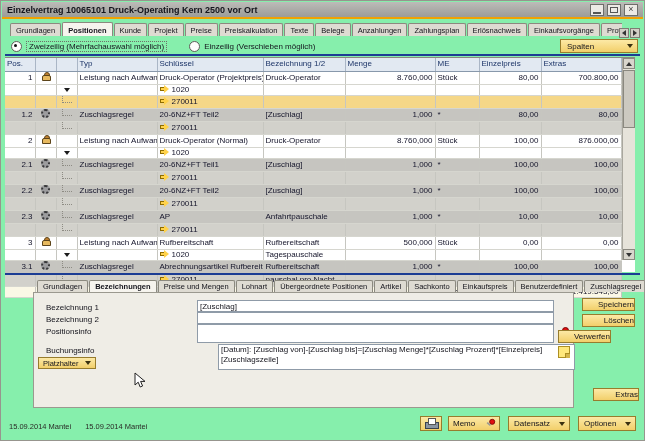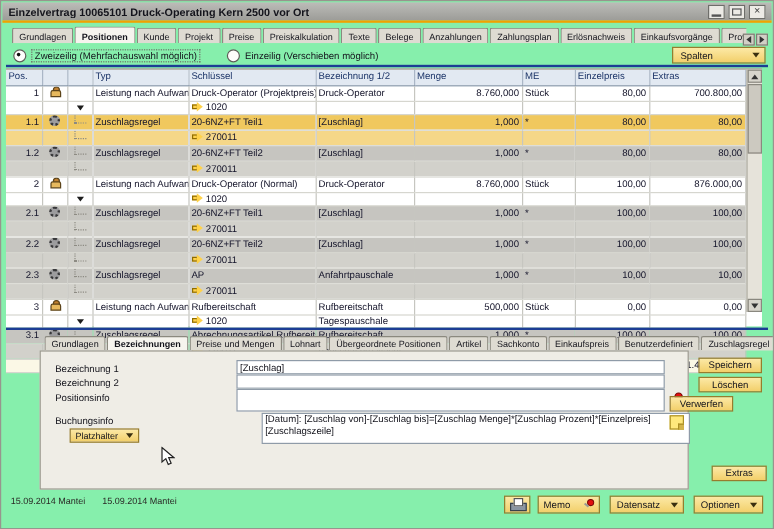--- a/index.html
+++ b/index.html
@@ -80,24 +80,24 @@
   .flabel{position:absolute;left:12px;font-size:8px;color:#14141c;white-space:nowrap}
   .finput{position:absolute;left:163px;width:357px;height:12px;border:1px solid #8f9ba8;background:#ffffff;
           font-family:inherit;font-size:8px;color:#14141c;padding:0 2px;box-sizing:border-box}
   .farea{position:absolute;left:163px;width:357px;border:1px solid #8f9ba8;background:#ffffff;
          font-family:inherit;font-size:8px;color:#14141c;padding:0 2px;box-sizing:border-box;resize:none;overflow:hidden;line-height:10px}
   .pin{position:relative;display:inline-block;width:9px;height:11px}
   .pin::before{content:'';position:absolute;left:3px;top:0;width:5px;height:5px;border-radius:50%;background:#e01010;border:1px solid #7a0606}
   .pin::after{content:'';position:absolute;left:0px;top:5px;width:5px;height:2px;background:#9a9a94;transform:rotate(40deg)}
   .noteicon{position:relative;display:inline-block;width:10px;height:10px;background:#ffe87c;border:1px solid #ac8f24}
   .noteicon::after{content:'';position:absolute;right:-1px;bottom:-1px;width:4px;height:4px;background:#d3b44a;border-left:1px solid #ac8f24;border-top:1px solid #ac8f24}
-  .ddph{position:absolute;left:24px;width:58px;height:12px;padding-left:4px;font-size:7.5px}
-  .sidebtn{position:absolute;width:53px;height:13px;justify-content:center;font-size:8px}
-  
-  .statusbar{position:absolute;left:0;right:0;top:412px;height:18px;display:flex;align-items:flex-start;padding:0 8px;box-sizing:border-box}
+  .ddph{position:absolute;left:4px;width:58px;height:12px;padding-left:4px;font-size:7.5px}
+  .sidebtn{position:absolute;width:53px;height:13px;justify-content:flex-end;font-size:8px}
+  
+  .statusbar{position:absolute;left:0;right:0;top:412px;height:18px;display:flex;align-items:flex-end;padding:0 8px;box-sizing:border-box}
   .stext{font-size:7.5px;color:#2a2a26;margin-right:14px;white-space:nowrap}
   .printicon{position:relative;width:13px;height:11px;display:inline-block}
   .printicon::before{content:'';position:absolute;left:0;top:4px;width:12px;height:5px;background:#8a95a2;border:1px solid #39424c}
   .printicon::after{content:'';position:absolute;left:3px;top:0;width:6px;height:5px;background:#ffffff;border:1px solid #555}
   .sb-icon{width:22px;height:15px;justify-content:center;margin-left:auto}
   .sb-memo{width:52px;height:15px;margin-left:6px;padding:0 4px}
   .sb-dd{height:15px;margin-left:8px;padding-left:5px}
   .dd-datensatz{width:62px}.dd-optionen{width:58px}
   .memolabel{flex:1;text-align:left}
   
@@ -200,32 +200,20 @@
             <td class="cicon"></td>
             <td class="cexp"><span class="collapse"></span></td>
             <td class="ctyp"></td>
             <td class="ckey"><span class="larr"></span><span class="linktext">1020</span></td>
             <td class="cbez"></td>
             <td class="cnum"></td>
             <td class="cme"></td>
             <td class="cnum"></td>
             <td class="cnum"></td>
           </tr>
-          <tr class="bg-sel">
-            <td class="cpos">1.1</td>
-            <td class="cicon"><span class="gearicon"></span></td>
-            <td class="cexp"><span class="tree"></span></td>
-            <td class="ctyp">Zuschlagsregel</td>
-            <td class="ckey">20-6NZ+FT Teil1</td>
-            <td class="cbez">[Zuschlag]</td>
-            <td class="cnum">1,000</td>
-            <td class="cme">*</td>
-            <td class="cnum">80,00</td>
-            <td class="cnum">80,00</td>
-          </tr>
           <tr class="bg-selsub">
             <td class="cpos"></td>
             <td class="cicon"></td>
             <td class="cexp"><span class="tree"></span></td>
             <td class="ctyp"></td>
             <td class="ckey"><span class="larr"></span><span class="linktext">270011</span></td>
             <td class="cbez"></td>
             <td class="cnum"></td>
             <td class="cme"></td>
             <td class="cnum"></td>

